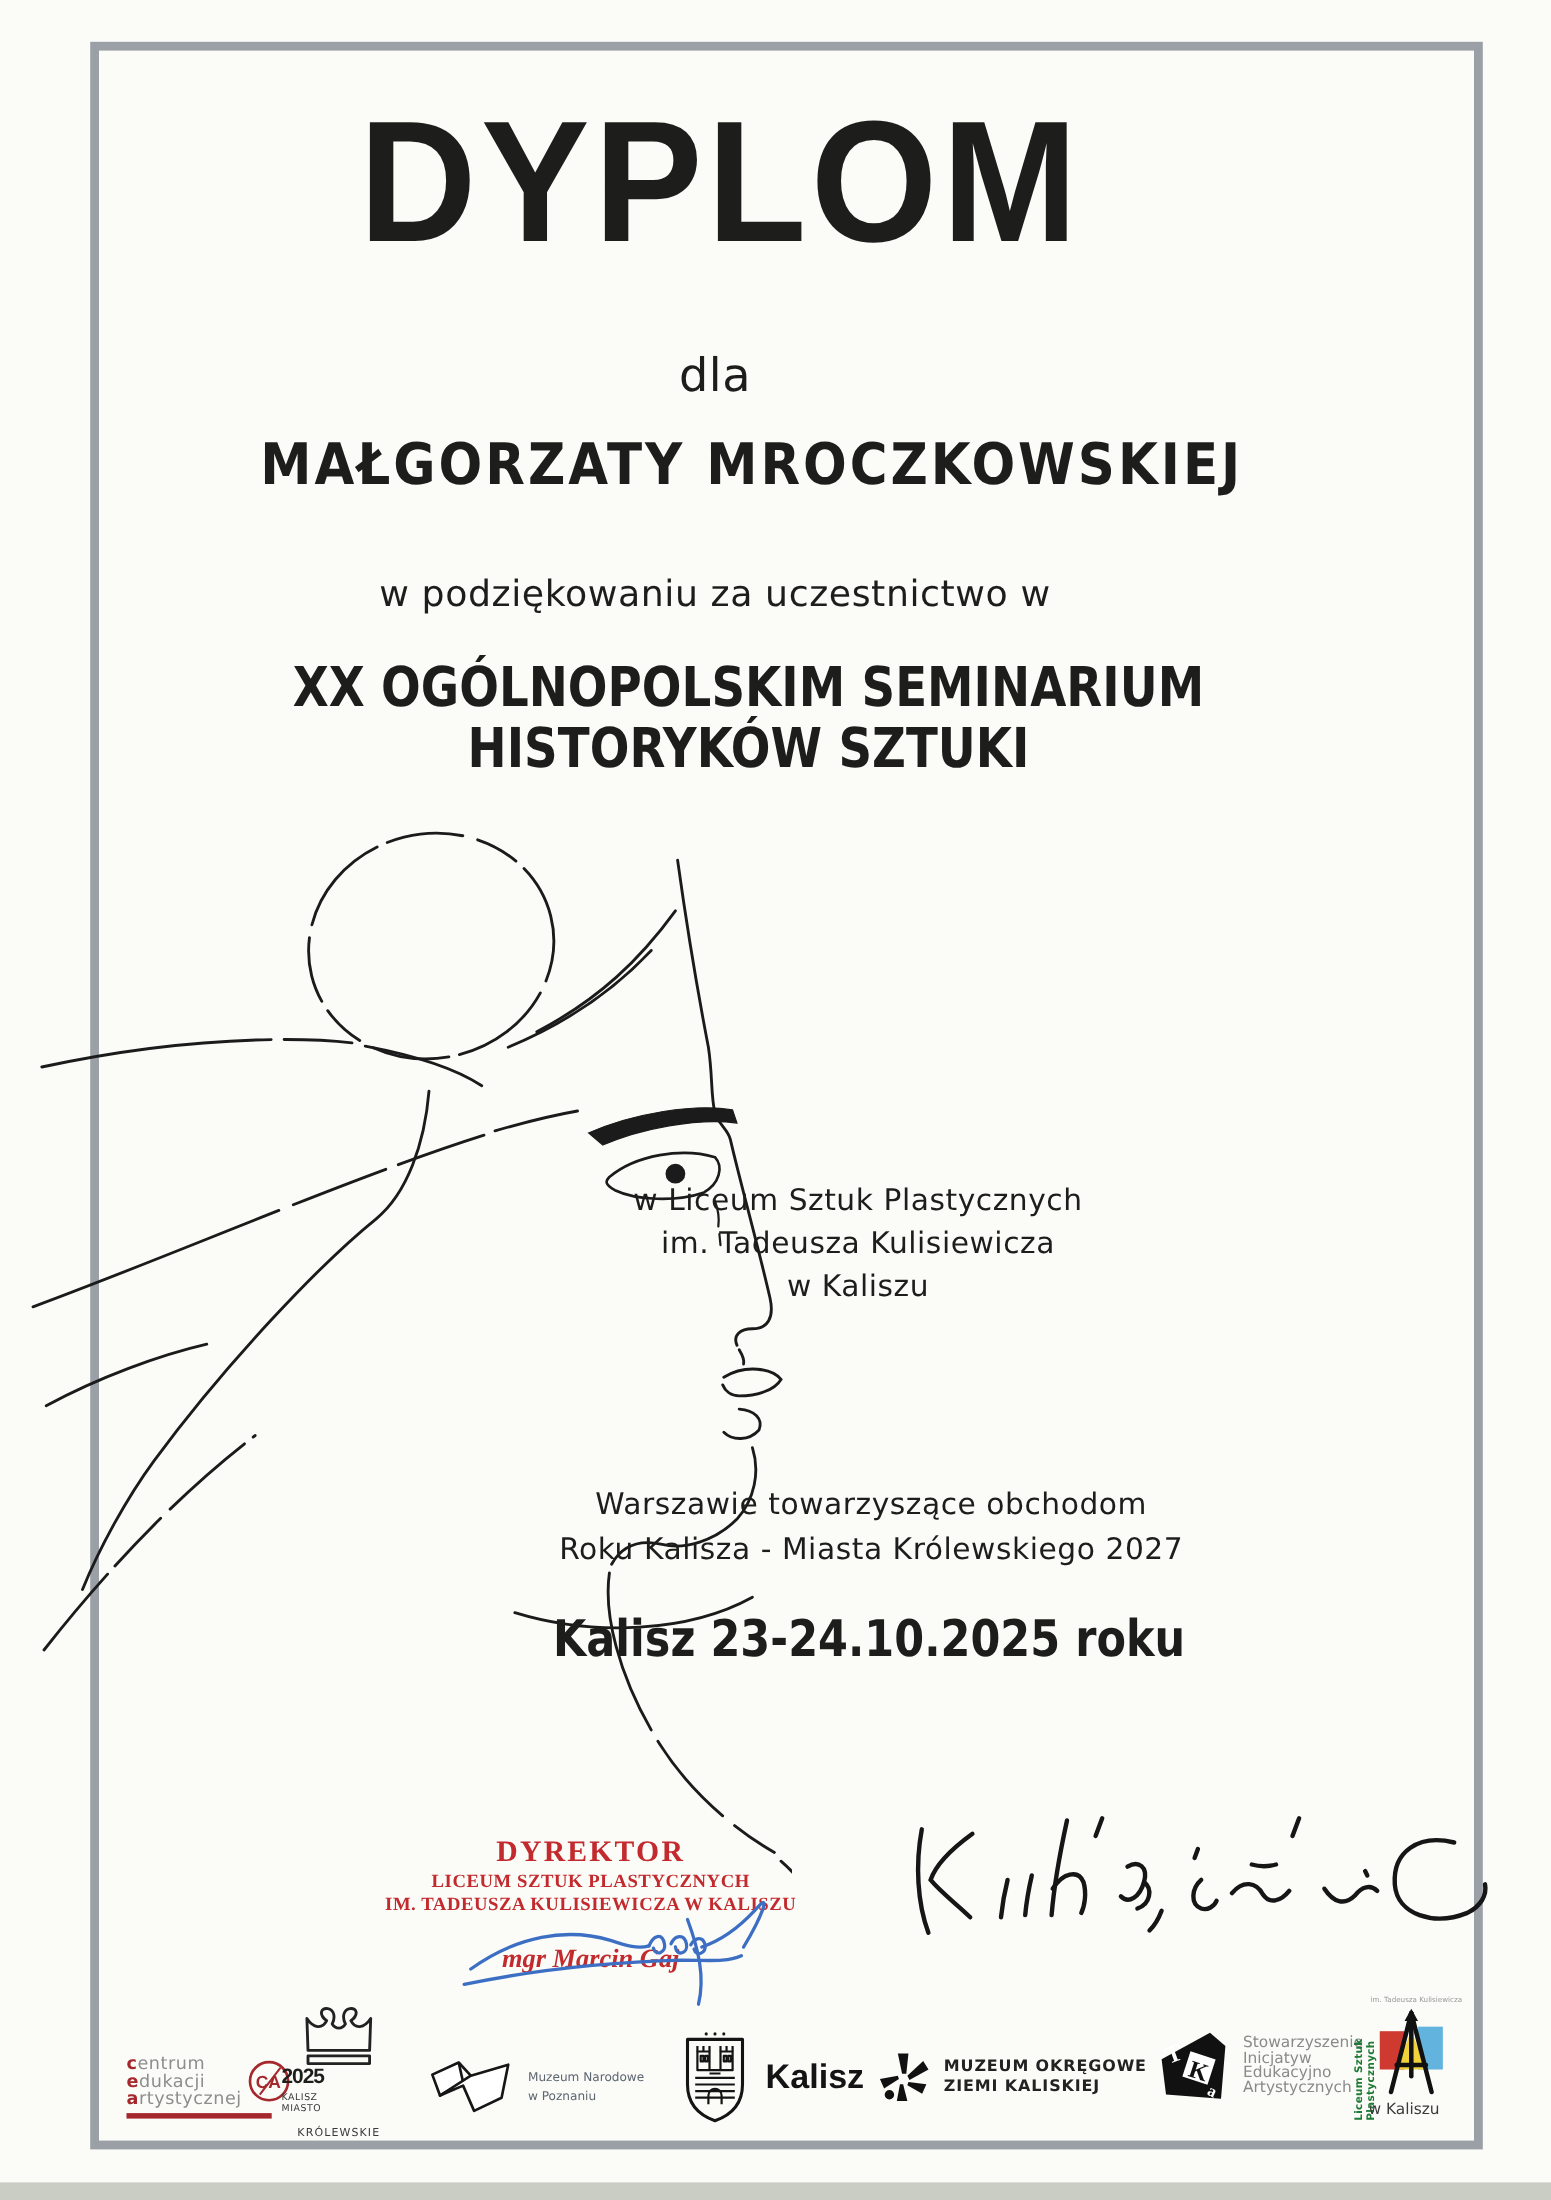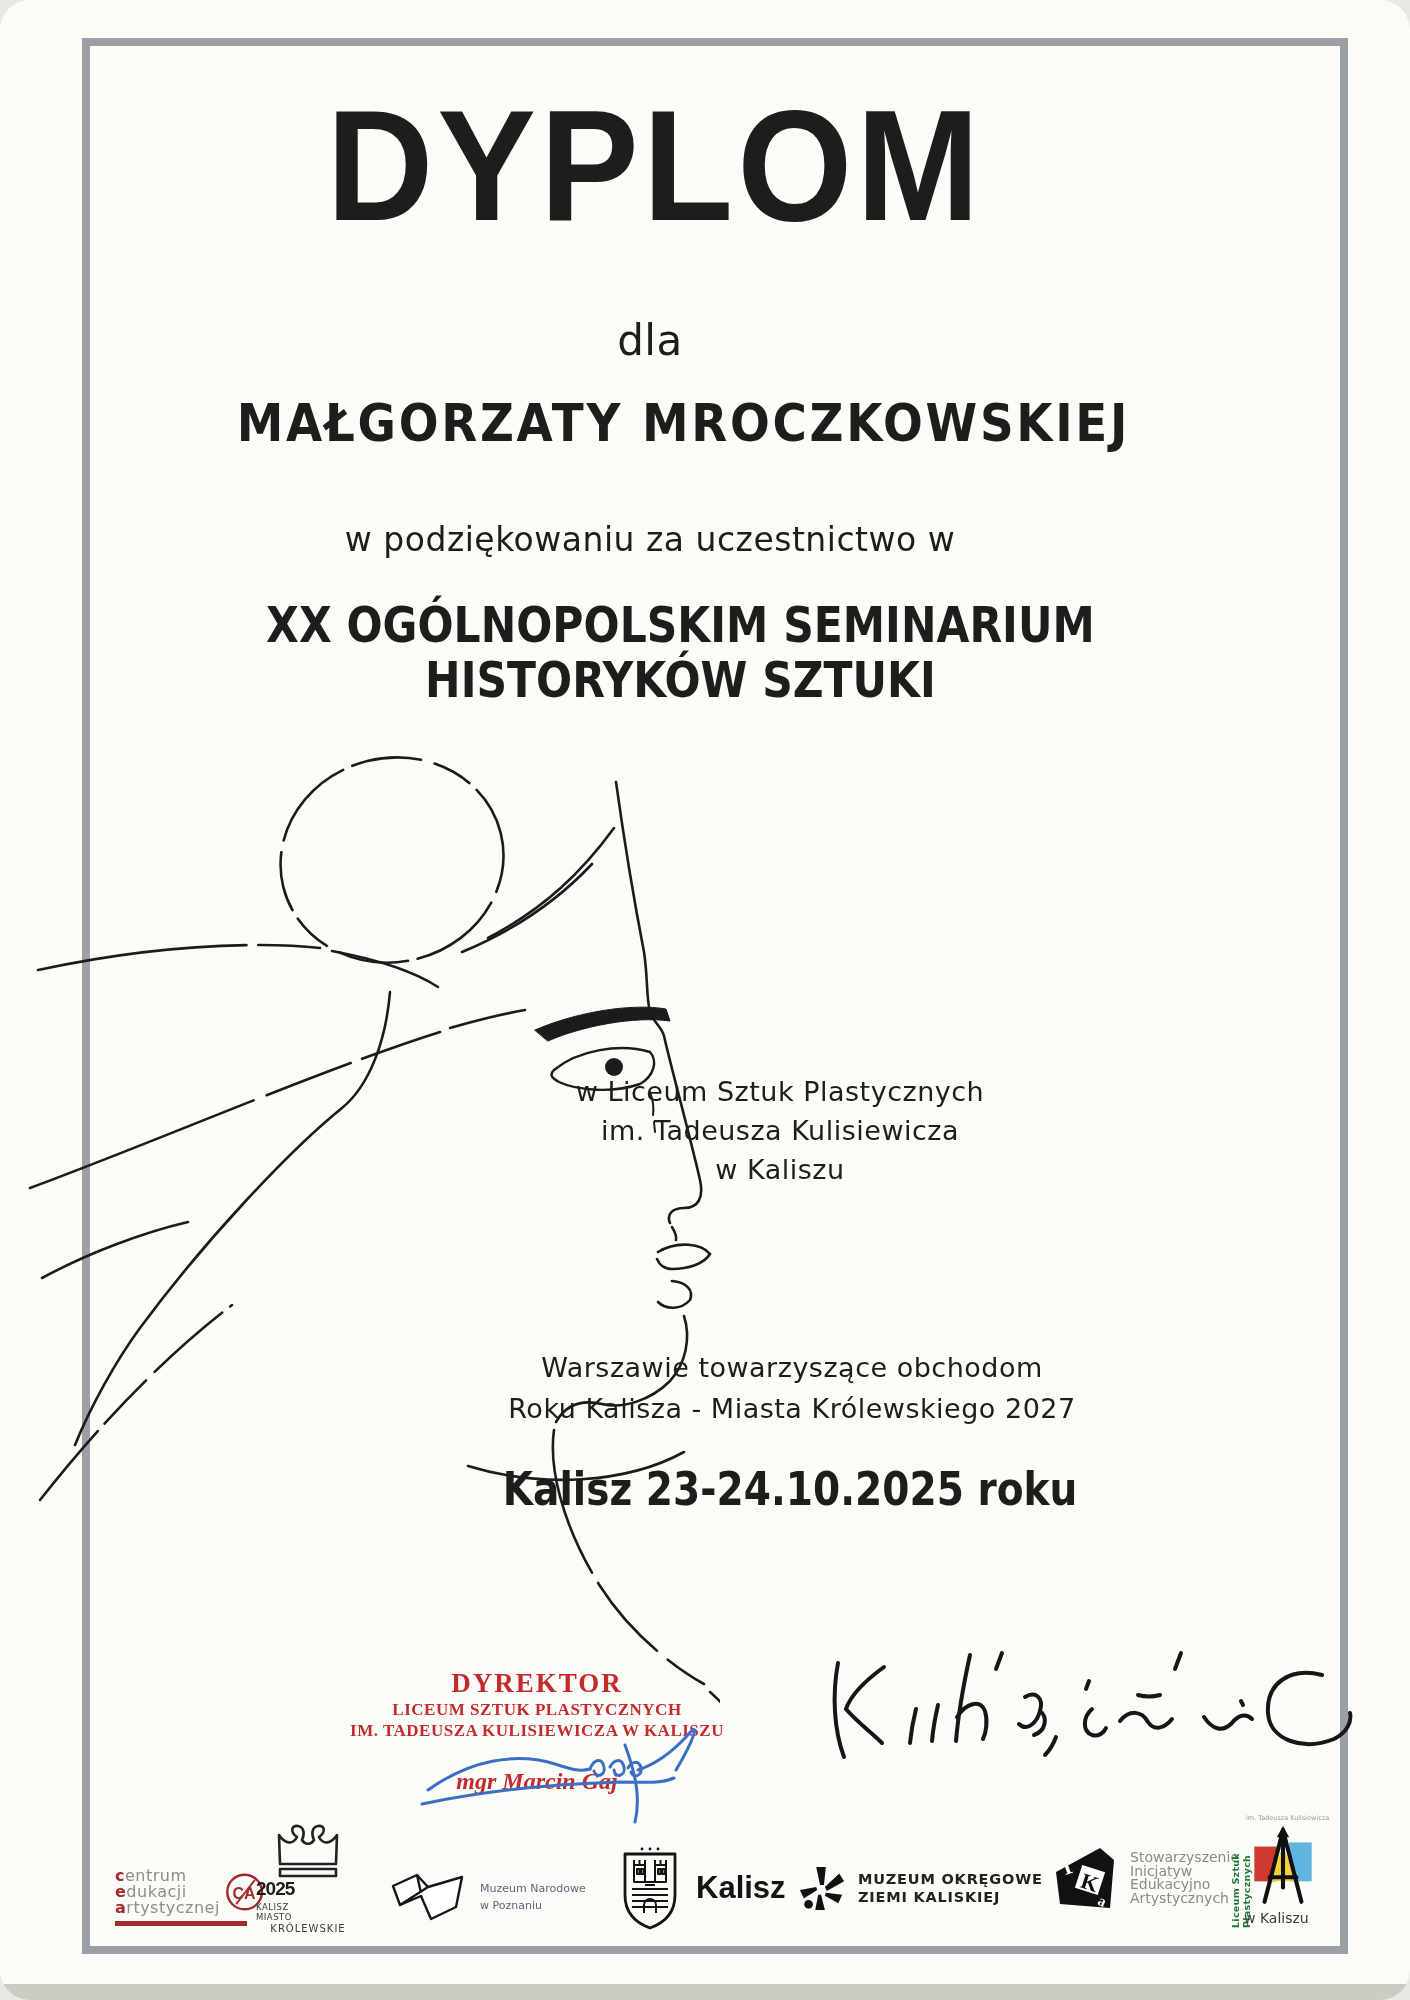--- a/index.html
+++ b/index.html
@@ -1,17 +1,17 @@
 <!DOCTYPE html>
 <html><head>
 <meta charset="utf-8">
 <style>
   html,body{margin:0;padding:0;background:#e8e8e4;}
   .page{position:relative;width:1410px;height:2000px;background:#fbfbf8;overflow:hidden;
-        font-family:"DejaVu Sans",sans-serif;color:#1d1d1b;border-radius:30px;}
+        font-family:"DejaVu Sans",sans-serif;color:#1d1d1b;}
   .frame{position:absolute;left:82px;top:38px;width:1266px;height:1916px;
          border:8px solid #9aa0a6;box-sizing:border-box;z-index:1;background:transparent;}
   .scanband{position:absolute;left:0;top:1984px;width:1410px;height:16px;background:#c9cdc3;z-index:0;}
   .t{position:absolute;text-align:center;z-index:3;line-height:1.2;}
   .cond{display:inline-block;transform:scaleX(0.85);transform-origin:center;}
   .cond9{display:inline-block;transform:scaleX(0.9);transform-origin:center;}
   .title{font-family:"Liberation Sans",sans-serif;font-weight:700;font-size:148px;
          letter-spacing:4px;transform:scaleY(1.06);transform-origin:top center;}
   .name{font-weight:700;font-size:52px;letter-spacing:3px;}
   .hand{letter-spacing:0.5px;}
@@ -22,21 +22,21 @@
   .stamp .org{font-size:17px;font-weight:700;letter-spacing:0.5px;line-height:1.25;}
   .stamp .signer{font-size:24px;font-style:italic;font-weight:600;margin-top:26px;}
   
   .logo{position:absolute;z-index:3;}
   .cea-text{font-size:16px;line-height:16px;color:#8d8d8d;letter-spacing:0.5px;}
   .cea-text b{color:#a5282d;font-weight:600;}
   .cea-bar{height:5px;background:#a5282d;margin-top:5px;}
   .crown-row{display:flex;align-items:flex-start;justify-content:center;gap:4px;margin-top:2px;flex-direction:column;}
   .crown-year{font-family:"Liberation Sans",sans-serif;font-weight:700;font-size:19px;line-height:18px;letter-spacing:-1px;}
   .crown-sm{font-size:8.5px;line-height:9.5px;letter-spacing:0.5px;color:#3a3a3a;text-align:left;padding-top:1px;}
-  .crown-bottom{font-size:10px;letter-spacing:1px;color:#3a3a3a;text-align:center;margin-top:1px;}
+  .crown-bottom{font-size:10px;letter-spacing:1px;color:#3a3a3a;text-align:center;margin-top:12px;}
   .mnp-text{font-size:11px;line-height:17px;color:#5c6670;}
   .kalisz-name{font-family:"Liberation Sans",sans-serif;font-weight:800;font-size:31px;color:#141414;}
   .mozk-text{font-size:14.5px;line-height:18px;letter-spacing:0.8px;color:#222;}
   .mozk-text .l1{font-weight:600;}
   .mozk-text .l2{font-weight:800;}
   .sie-text{font-size:14px;line-height:13.5px;color:#8a8a8a;}
   .lsp-vert{position:absolute;left:0;top:4px;height:110px;writing-mode:vertical-rl;
             transform:rotate(180deg);font-size:9.5px;font-weight:700;color:#1e7a34;letter-spacing:0.3px;}
   .lsp-patron{position:absolute;left:16px;top:0;font-size:6.5px;color:#9a9a9a;white-space:nowrap;}
   .lsp-city{position:absolute;left:14px;top:96px;font-size:14px;color:#3b3b3b;}

